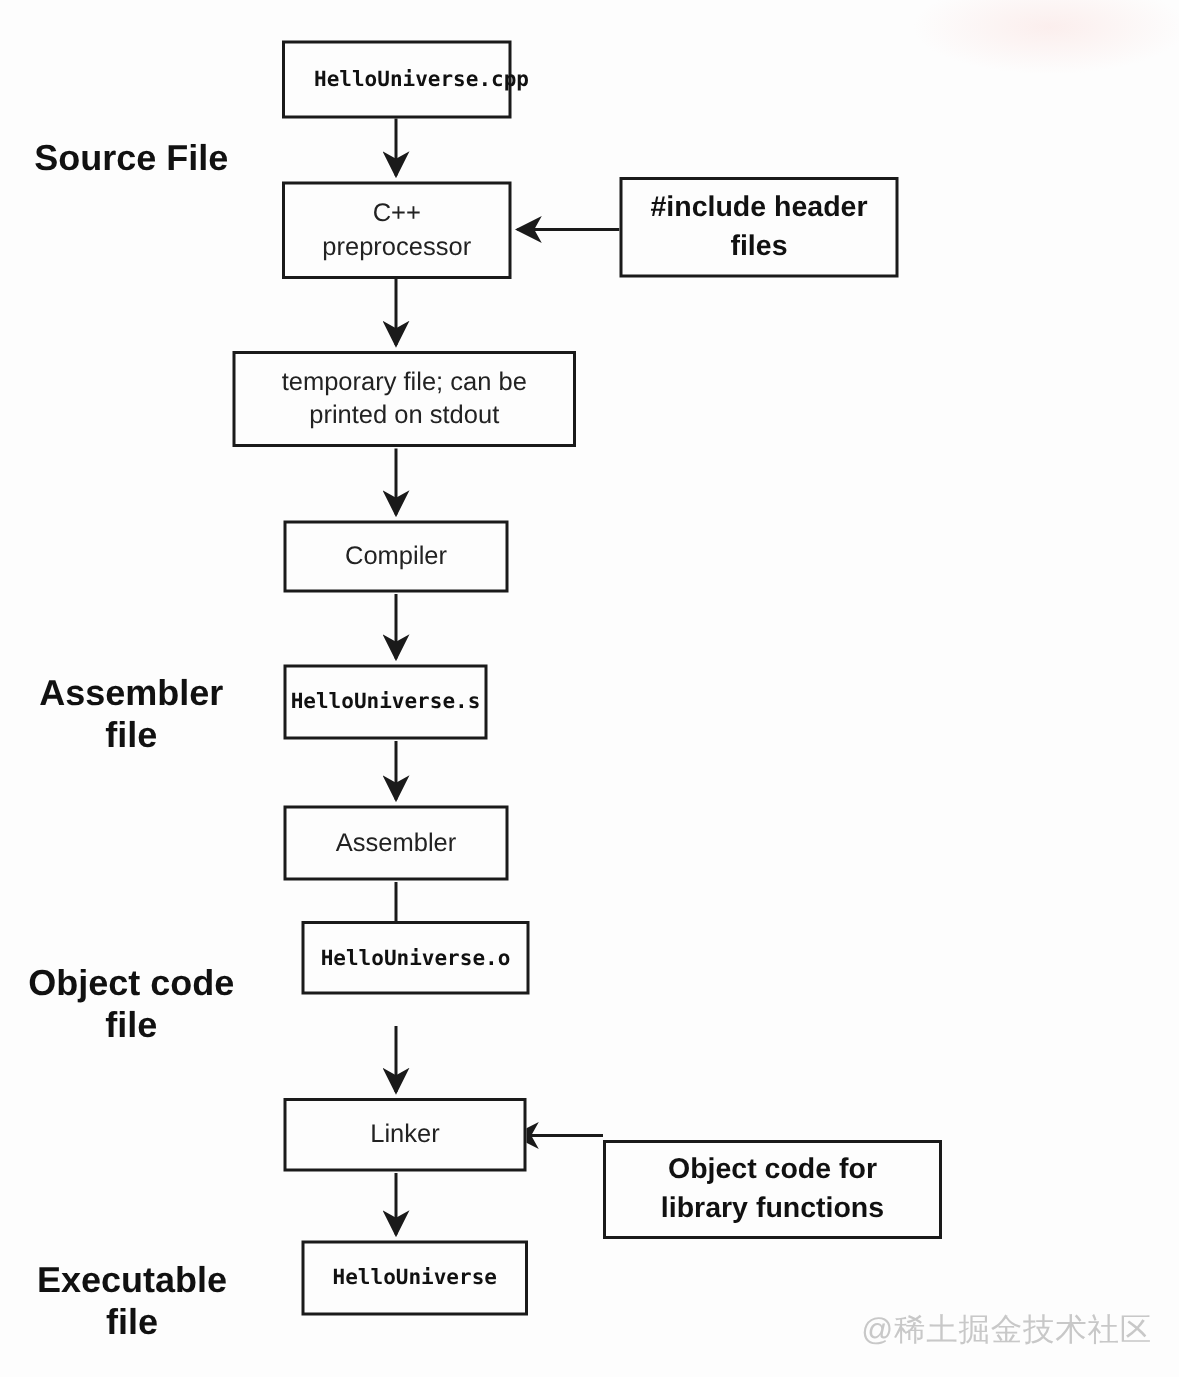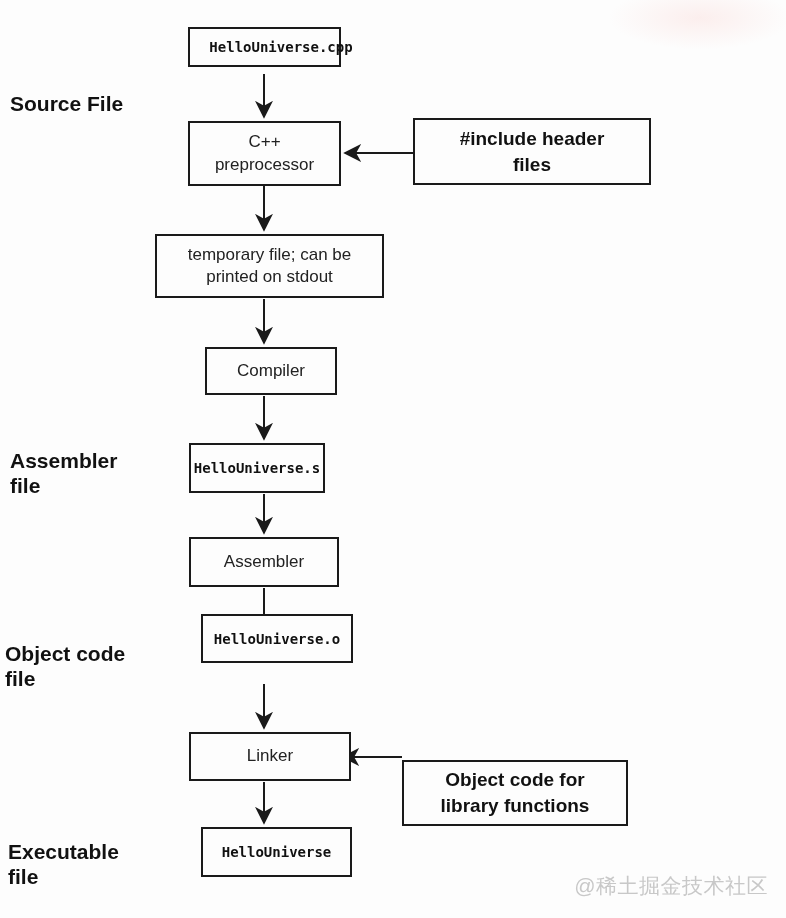--- a/index.html
+++ b/index.html
@@ -42,22 +42,23 @@
   }
   .box-bold {
     font-weight: bold;
     font-size: 19px;
     line-height: 1.35;
     color: #111111;
   }
   .side-label {
     position: absolute;
     font-weight: bold;
-    font-size: 21px;
+    font-size: 24px;
     line-height: 1.18;
+    text-align: center;
     white-space: pre-line;
     color: #111111;
   }
   .watermark {
     position: absolute;
     right: 18px;
     top: 872px;
     font-size: 21px;
     color: #c8c8c8;
     letter-spacing: 0.5px;
@@ -89,32 +90,32 @@
   </svg>
 
   <div class="side-label" style="left:10px;  top:92px;  width:155px;">Source File</div>
   <div class="side-label" style="left:10px;  top:449px; width:155px;">Assembler
 file</div>
   <div class="side-label" style="left:5px;   top:642px; width:165px;">Object code
 file</div>
   <div class="side-label" style="left:8px;   top:840px; width:160px;">Executable
 file</div>
 
-  <div class="node box-mono" style="left:188px; top:27px;  width:153px; height:40px;padding-left:33px;">HelloUniverse.cpp</div>
+  <div class="node box-mono" style="left:188px; top:27px;  width:153px; height:52px;padding-left:33px;">HelloUniverse.cpp</div>
 
   <div class="node box-sans" style="left:188px; top:121px; width:153px; height:65px;">C++
 preprocessor</div>
 
-  <div class="node box-bold" style="left:413px; top:118px; width:238px; height:67px;">#include header
+  <div class="node box-bold" style="left:413px; top:118px; width:186px; height:67px;">#include header
 files</div>
 
   <div class="node box-sans" style="left:155px; top:234px; width:229px; height:64px;">temporary file; can be
 printed on stdout</div>
 
-  <div class="node box-sans" style="left:205px; top:347px; width:132px; height:48px;">Compiler</div>
+  <div class="node box-sans" style="left:189px; top:347px; width:150px; height:48px;">Compiler</div>
 
   <div class="node box-mono" style="left:189px; top:443px; width:136px; height:50px;">HelloUniverse.s</div>
 
   <div class="node box-sans" style="left:189px; top:537px; width:150px; height:50px;">Assembler</div>
 
   <div class="node box-mono" style="left:189px; top:614px; width:152px; height:49px;margin-left:12px;">HelloUniverse.o</div>
 
   <div class="node box-sans" style="left:189px; top:732px; width:162px; height:49px;">Linker</div>
 
   <div class="node box-bold" style="left:402px; top:760px; width:226px; height:66px;">Object code for

